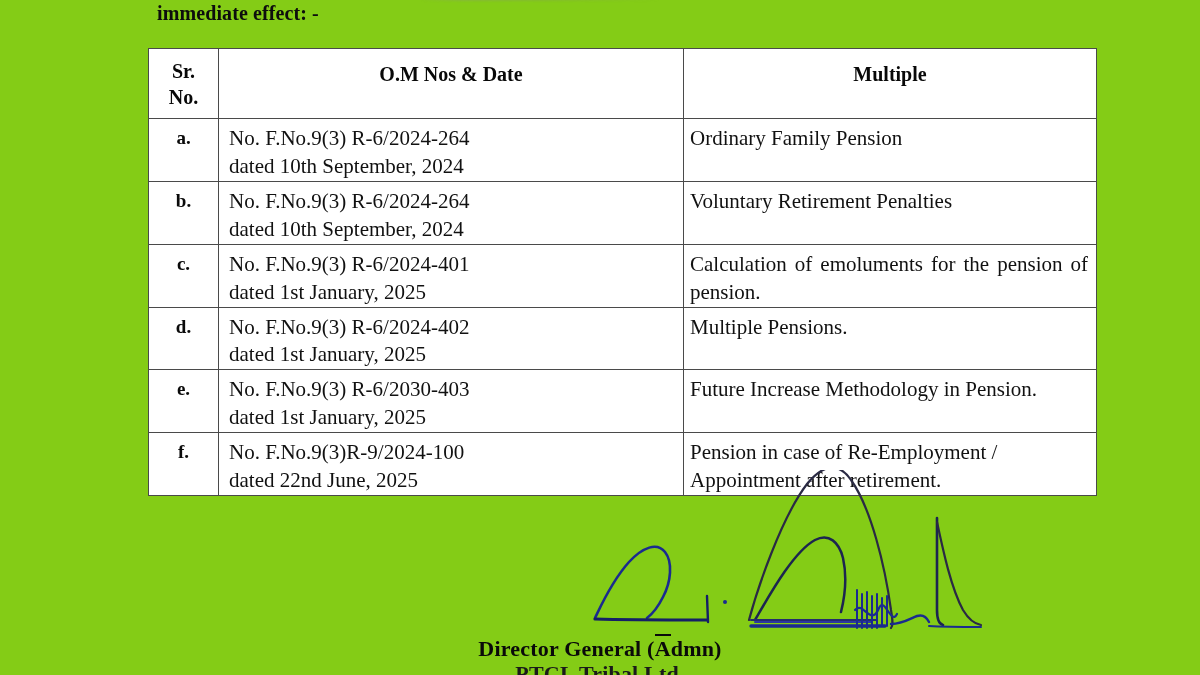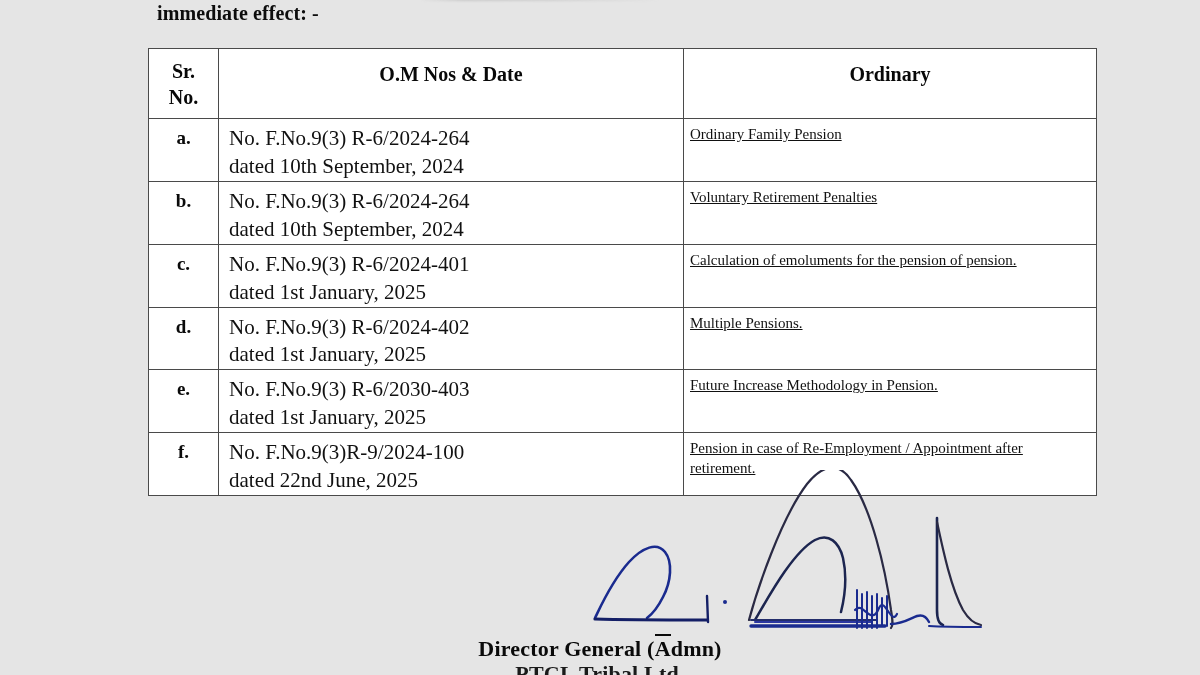--- a/index.html
+++ b/index.html
@@ -14,21 +14,21 @@
     overflow: hidden;
     font-family: "Liberation Serif", "DejaVu Serif", serif;
     color: #111111;
     -webkit-font-smoothing: antialiased;
   }
 
   
   #scan {
     position: absolute;
     inset: 0;
-    background: #e5e5e5;
+    background: #84cc16;
   }
 
   
   #intro-line {
     position: absolute;
     left: 157px;
     top: 2px;
     font-size: 20px;
     font-weight: bold;
     letter-spacing: 0.1px;
@@ -99,21 +99,21 @@
 
   .om-cell { font-size: 21px; }
   .om-inner {
     padding: 6px 0 0 10px;
     line-height: 1.33;
     color: #111111;
     white-space: nowrap;
   }
   .om-inner .ln2 { display: block; }
 
-  .sub-cell { font-size: 15px; text-decoration: underline; }
+  .sub-cell { font-size: 21px; }
   .sub-inner {
     padding: 6px 8px 0 6px;
     line-height: 1.33;
     color: #111111;
   }
   .sub-inner.justify {
     text-align: justify;
     text-align-last: left;
   }
 
@@ -181,21 +181,21 @@
         <th class="hdr-cell">
           <div class="hdr-sr-inner">
             <div>Sr.</div>
             <div>No.</div>
           </div>
         </th>
         <th class="hdr-cell">
           <div class="hdr-center-inner">O.M Nos &amp; Date</div>
         </th>
         <th class="hdr-cell">
-          <div class="hdr-center-inner">Ordinary</div>
+          <div class="hdr-center-inner">Multiple</div>
         </th>
       </tr>
     </thead>
     <tbody id="table-body">
         <tr>
           <td class="row-cell sr-cell">
             <div class="sr-inner">a.</div>
           </td>
           <td class="row-cell om-cell">
             <div class="om-inner"><span>No. F.No.9(3) R-6/2024-264</span><span class="ln2">dated 10th September, 2024</span></div>

